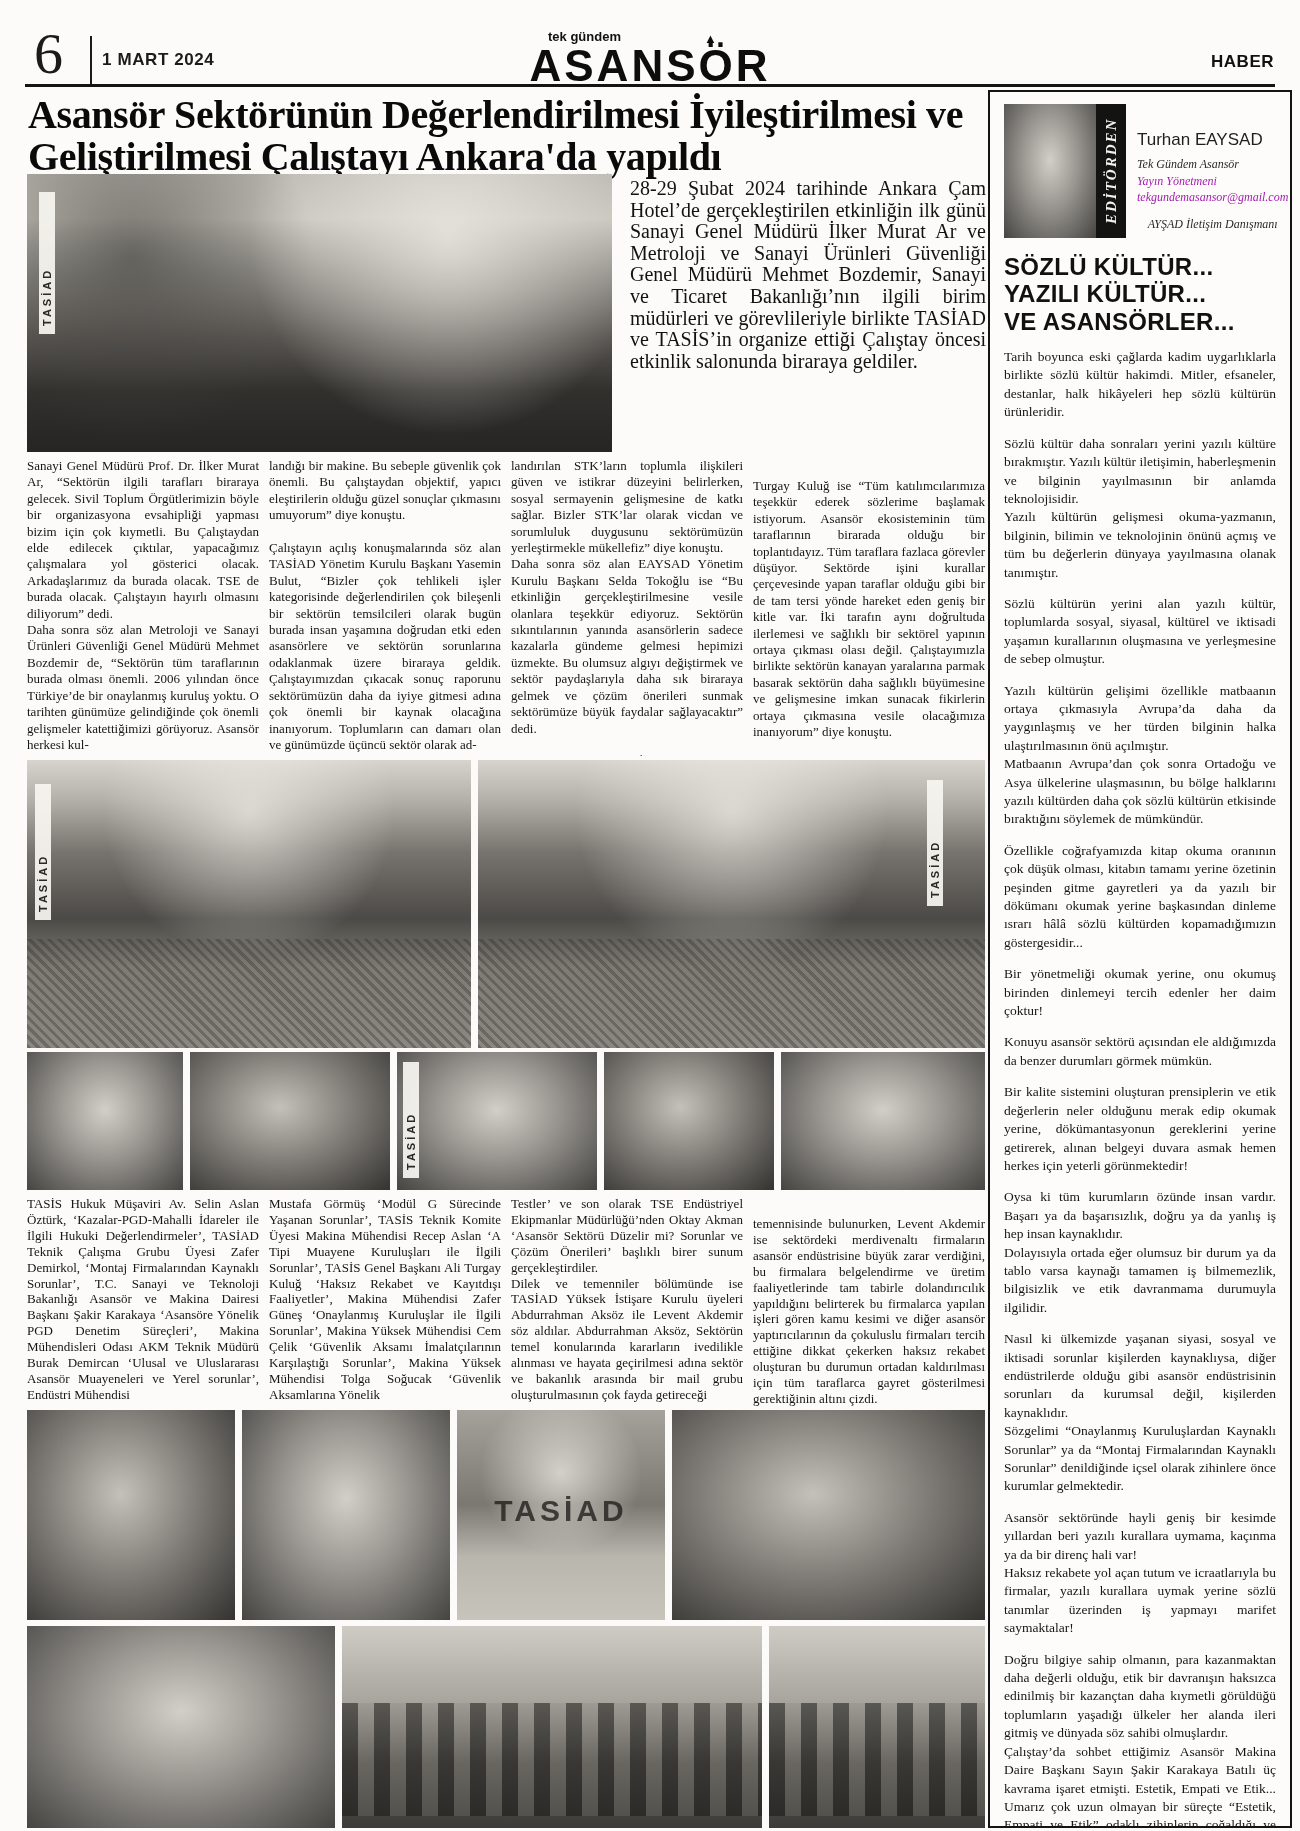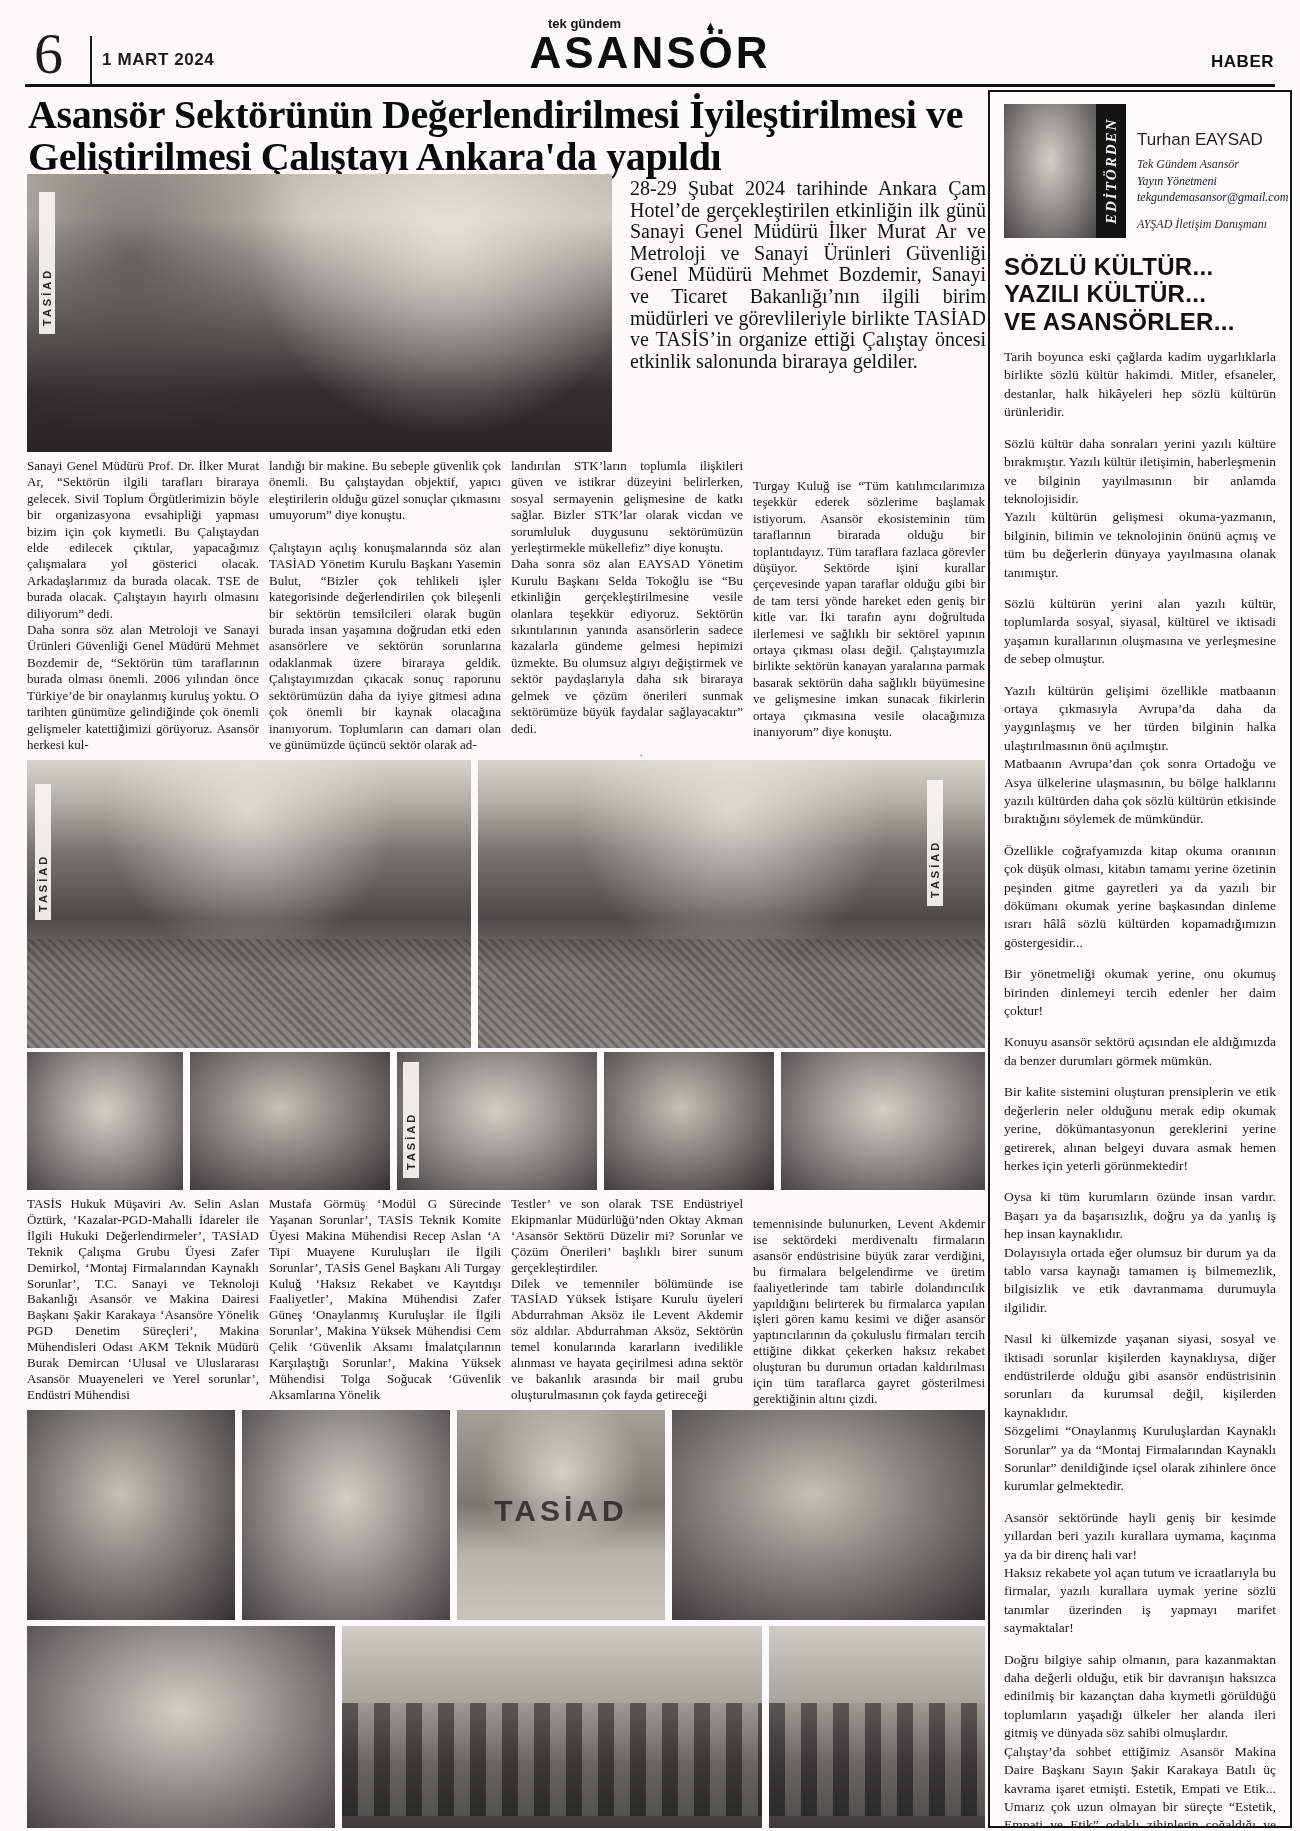--- a/index.html
+++ b/index.html
@@ -3,21 +3,21 @@
 <meta charset="utf-8">
 <style>
   html,body{margin:0;padding:0;background:#d9d7d2;}
   .page{position:relative;width:1300px;height:1831px;background:#fcfbf9;margin:0 auto;
         font-family:"Liberation Serif", serif;color:#151413;overflow:hidden;}
   .abs{position:absolute;}
   
   .pagenum{left:34px;top:20px;font:400 58px "Liberation Serif", serif;color:#1c1b1a;}
   .pagebar{left:90px;top:36px;width:2px;height:48px;background:#1c1b1a;}
   .date{left:102px;top:50px;font:600 17px "Liberation Sans", sans-serif;letter-spacing:.6px;color:#1c1b1a;}
-  .masthead{left:470px;top:16px;width:360px;text-align:center;}
+  .masthead{left:470px;top:29px;width:360px;text-align:center;}
   .kicker{display:block;text-align:left;padding-left:78px;font:700 13px "Liberation Sans", sans-serif;color:#111;}
   .mastword{position:relative;display:inline-block;font:800 44px "Liberation Sans", sans-serif;
             letter-spacing:3px;color:#0d0d0c;line-height:1;}
   .mast-tri{position:absolute;top:-12px;right:21%;font-size:13px;color:#0d0d0c;}
   .section{right:26px;top:52px;font:700 17px "Liberation Sans", sans-serif;letter-spacing:.5px;color:#111;}
   .toprule{left:25px;top:84px;width:1250px;height:3px;background:#141414;}
   
   .headline{left:28px;top:94px;width:948px;font:700 40px/1.06 "Liberation Serif", serif;
             letter-spacing:-.4px;color:#0a0a0a;}
   .lead{left:630px;top:178px;width:356px;height:272px;font:20px/21.6px "Liberation Serif", serif;
@@ -78,22 +78,22 @@
          background:#fdfcfa;box-sizing:border-box;padding:12px 14px;overflow:hidden;}
   .edhead{display:flex;height:134px;}
   .edphoto{width:92px;height:134px;flex:0 0 auto;}
   .edband{width:30px;height:134px;flex:0 0 auto;background:#131312;color:#f3f1ec;
           display:flex;align-items:center;justify-content:center;
           writing-mode:vertical-rl;transform:rotate(180deg);
           font:700 italic 15px "Liberation Serif", serif;letter-spacing:2px;}
   .edby{padding-left:11px;flex:1;}
   .edname{margin-top:26px;font:400 17px "Liberation Sans", sans-serif;color:#201f1e;}
   .edrole{font:italic 12px/1.38 "Liberation Serif", serif;color:#2a2928;margin-top:6px;}
-  .edrole2{font:italic 12px/1.38 "Liberation Serif", serif;color:#0f172a;}
-  .edrole3{font:italic 12px/1.38 "Liberation Serif", serif;color:#2a2928;margin-top:10px;}
+  .edrole2{font:italic 12px/1.38 "Liberation Serif", serif;color:#a21caf;}
+  .edrole3{font:italic 12px/1.38 "Liberation Serif", serif;color:#2a2928;margin-top:10px;text-align:center;}
   .edtitle{margin-top:15px;font:800 24px/1.14 "Liberation Sans", sans-serif;
            letter-spacing:.3px;color:#121110;}
   .edbody{margin-top:13px;}
   .edp{font:13.5px/18.4px "Liberation Serif", serif;text-align:justify;
        white-space:pre-line;margin:0 0 13px;color:#161514;}
 </style>
 </head>
 <body>
 
 <div class="page">

